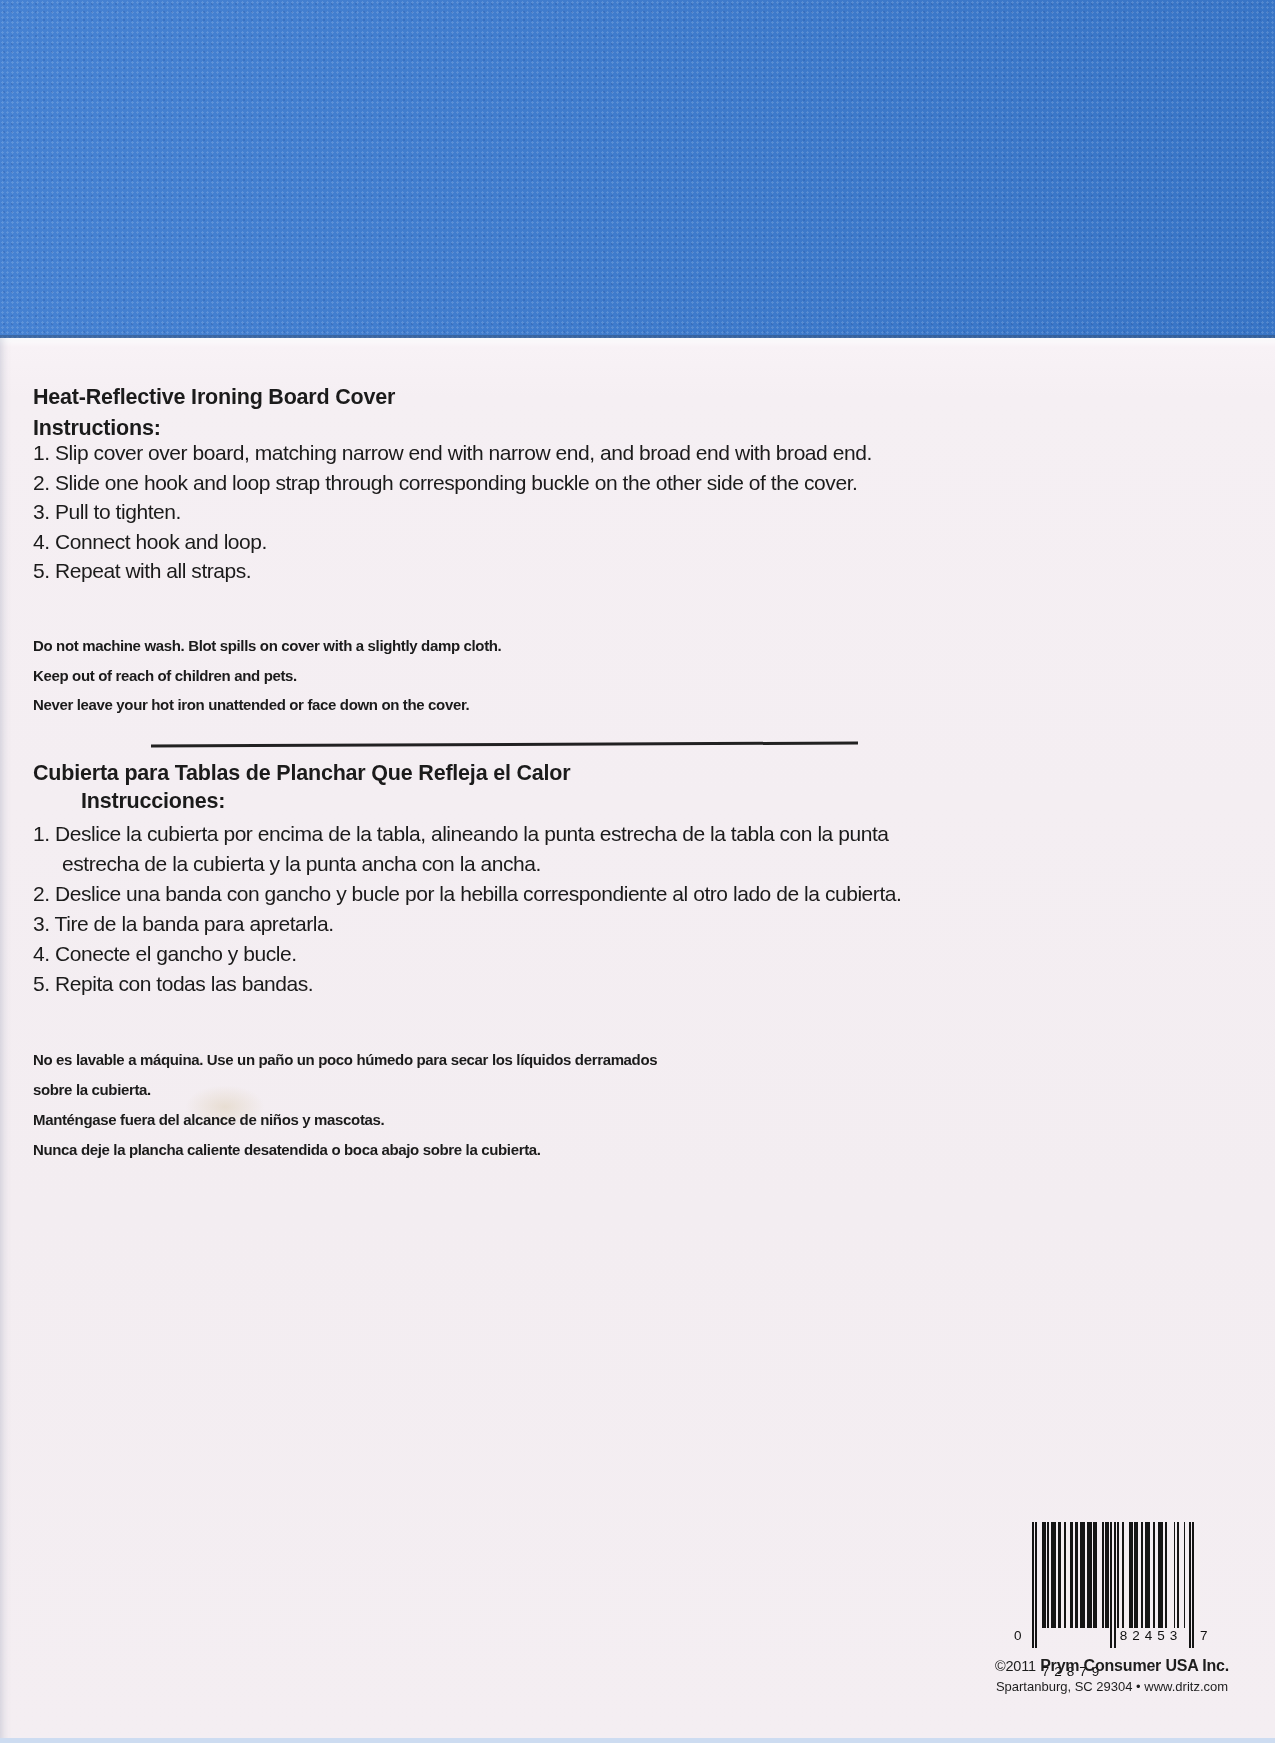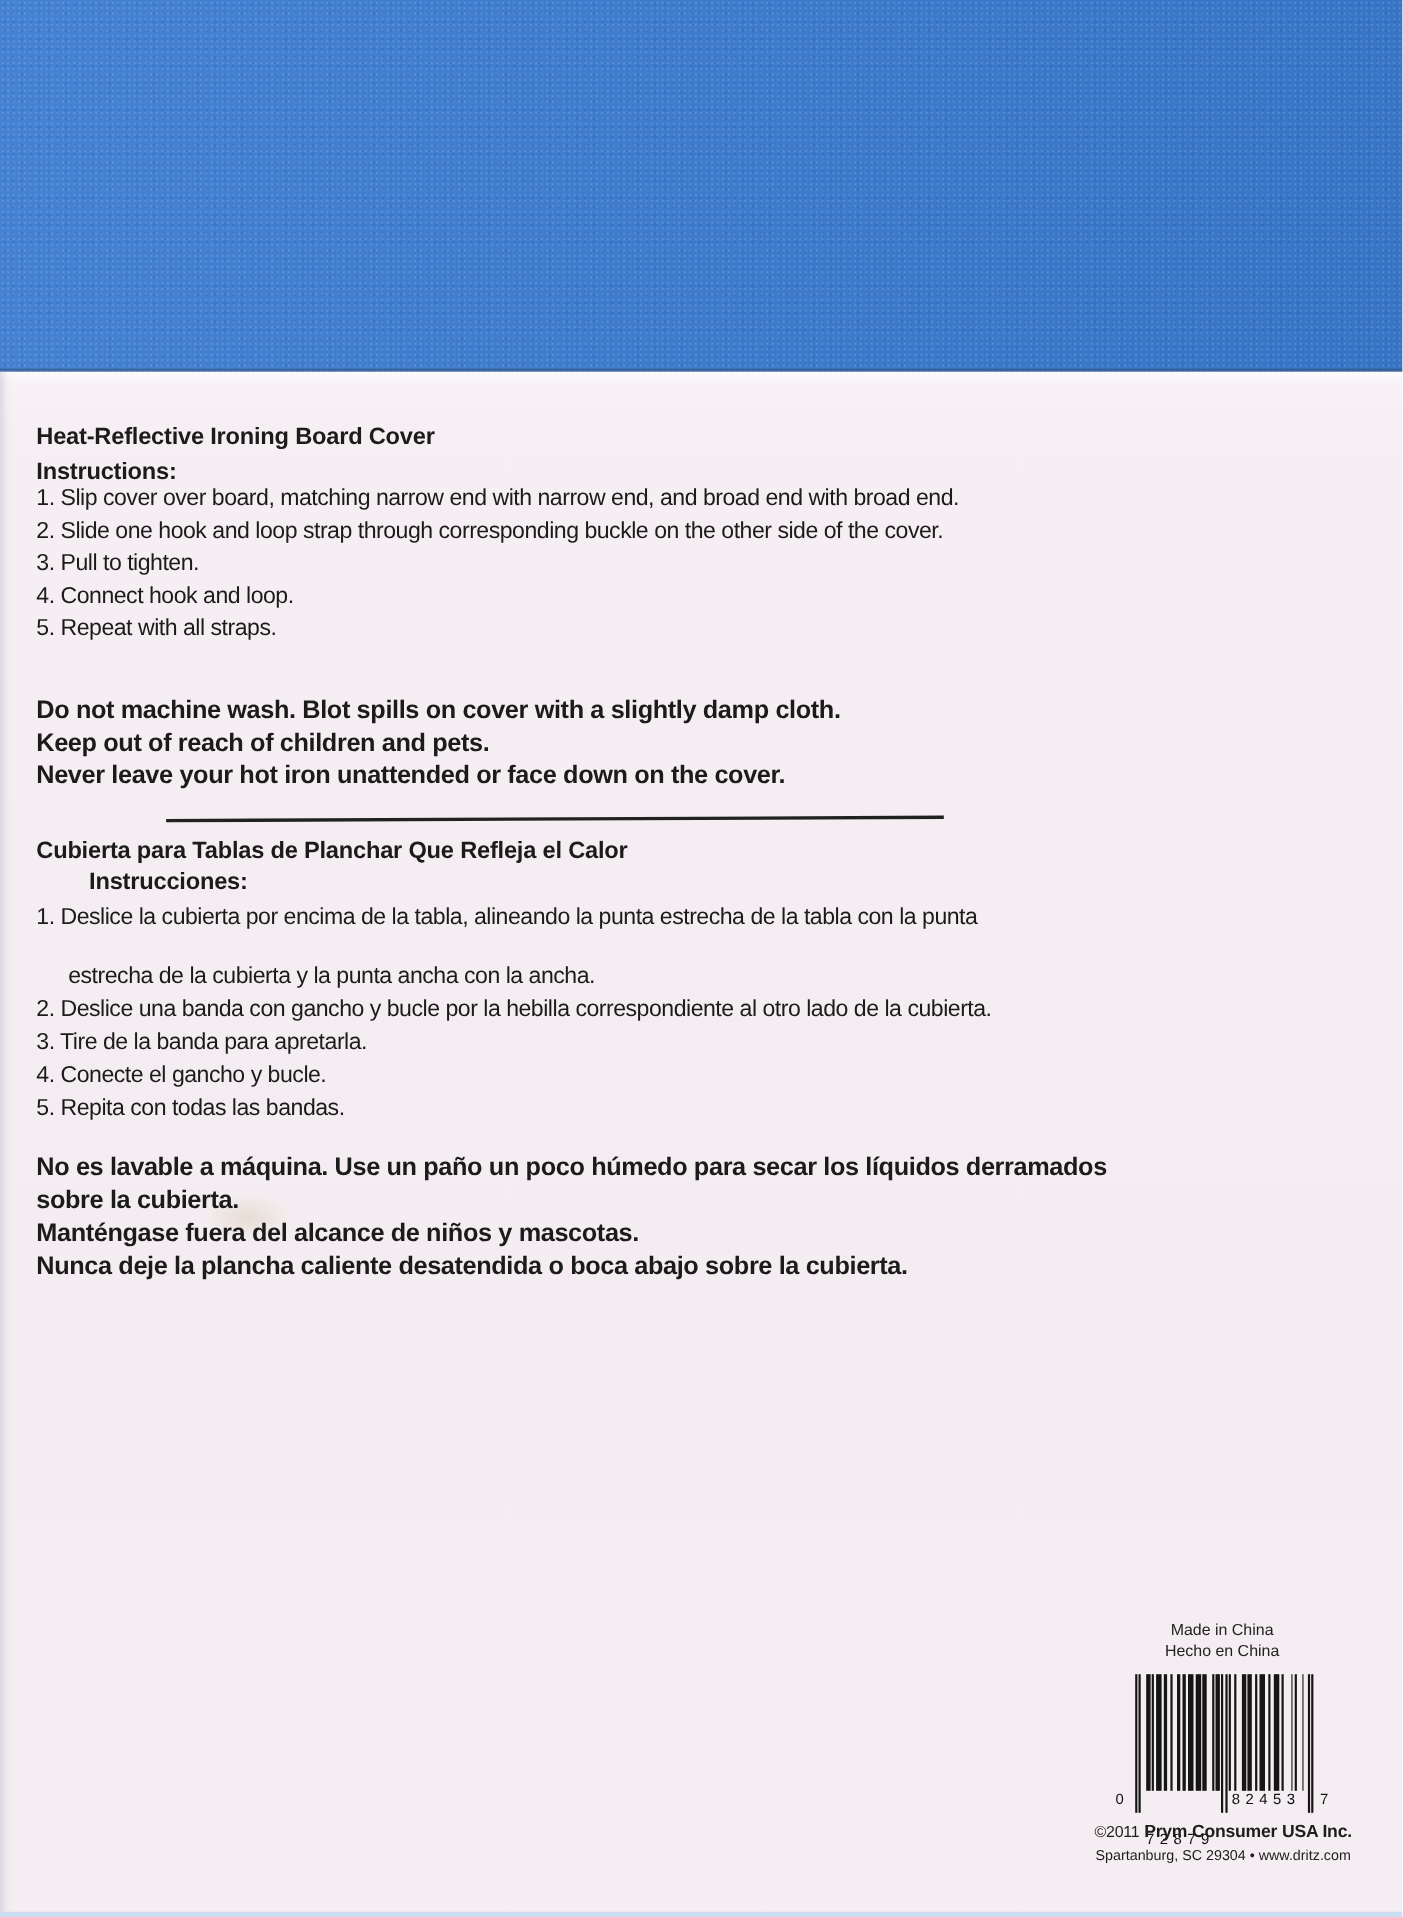--- a/index.html
+++ b/index.html
@@ -31,22 +31,22 @@
     position:absolute;left:0;right:0;bottom:0;height:5px;background:#cddcf1;
   }
   .stain{
     position:absolute;left:185px;top:1085px;width:80px;height:44px;
     background:radial-gradient(ellipse at center, rgba(205,185,140,.30), rgba(205,185,140,0) 70%);
   }
   
   .t{position:absolute;left:33px;white-space:nowrap;}
   .body-text{font-size:21px;letter-spacing:-0.45px;}
   .head-text{font-size:21.5px;letter-spacing:-0.2px;font-weight:700;}
-  .warn-text{font-size:23px;letter-spacing:-0.35px;font-weight:700;}
-  .cont{padding-left:29px;margin-top:24px;}
+  .warn-text{font-size:15px;letter-spacing:-0.35px;font-weight:700;}
+  .cont{padding-left:29px;}
   .divider{
     position:absolute;left:151px;top:743px;width:707px;height:3px;
     background:#212121;transform:rotate(-0.25deg);
   }
   
   .made-in{
     position:absolute;left:981px;top:1473px;width:260px;text-align:center;
     font-size:14.5px;line-height:19px;letter-spacing:0;color:#222;
   }
   .barcode{
@@ -110,24 +110,20 @@
     <div>5. Repita con todas las bandas.</div>
   </div>
 
   <div class="t warn-text" style="top:1045px;line-height:30px;">
     <div>No es lavable a máquina. Use un paño un poco húmedo para secar los líquidos derramados</div>
     <div>sobre la cubierta.</div>
     <div>Manténgase fuera del alcance de niños y mascotas.</div>
     <div>Nunca deje la plancha caliente desatendida o boca abajo sobre la cubierta.</div>
   </div>
 
-  <div class="made-in">
-    <div>Made in China</div>
-    <div>Hecho en China</div>
-  </div>
 
   <div class="barcode">
     <div id="bars" style="position:absolute;left:0;top:0;right:0;bottom:0;">
         <div class="bar" style="left: 0px; width: 1.71px; height: 126px;"></div>
         <div class="bar" style="left: 3.41px; width: 1.71px; height: 126px;"></div>
         <div class="bar" style="left: 10.23px; width: 3.41px; height: 106px;"></div>
         <div class="bar" style="left: 15.35px; width: 1.71px; height: 106px;"></div>
         <div class="bar" style="left: 18.76px; width: 5.12px; height: 106px;"></div>
         <div class="bar" style="left: 25.58px; width: 3.41px; height: 106px;"></div>
         <div class="bar" style="left: 32.4px; width: 1.71px; height: 106px;"></div>

